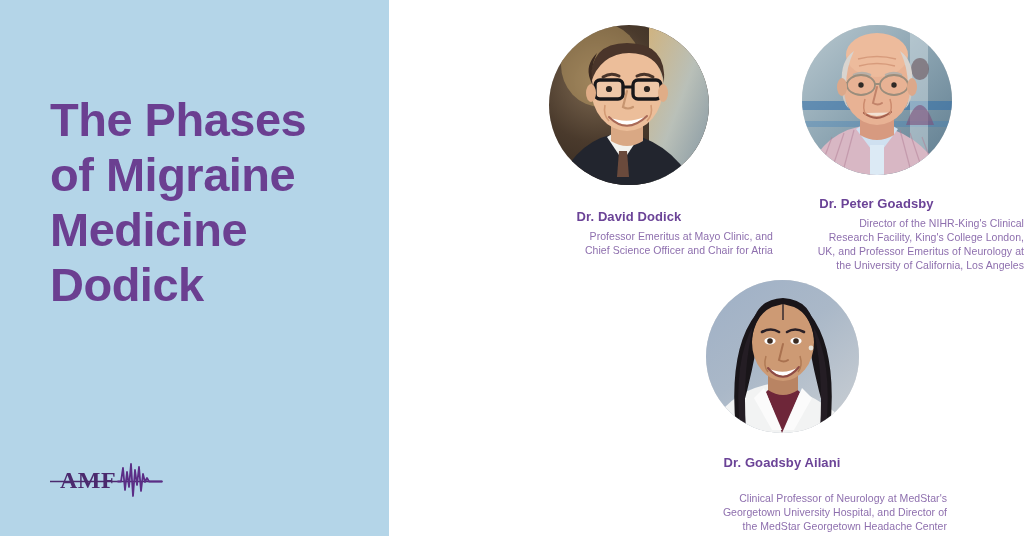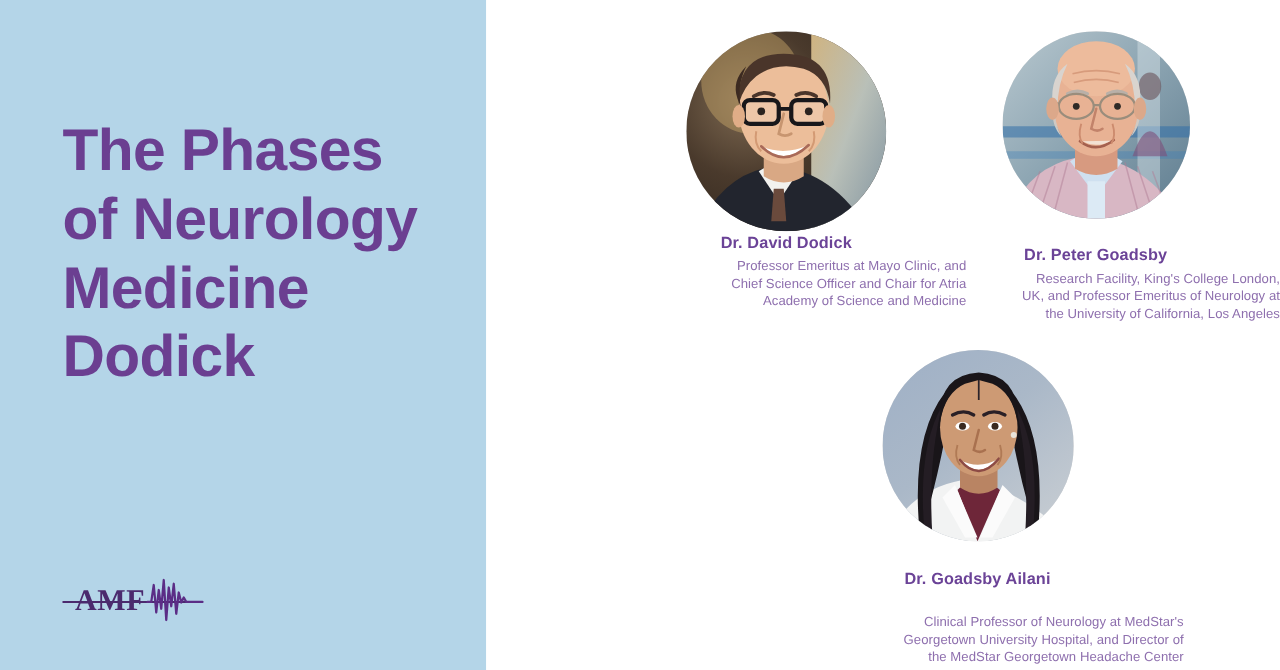--- a/index.html
+++ b/index.html
@@ -74,21 +74,21 @@
     color:#8e6fae;
     font-size:10.5px;
     line-height:14px;
     letter-spacing:0.05px;
   }
   .bio-line { display:block; white-space:pre; }
 
   
   #speaker-dodick   { left:96px;  top:25px;  width:288px; }
   #speaker-dodick .avatar   { width:160px; height:160px; margin:0 auto; }
-  #speaker-dodick .speaker-name { margin-top:1px; }
+  #speaker-dodick .speaker-name { margin-top:24px; }
   #speaker-dodick .speaker-bio  { margin-top:4px; }
 
   #speaker-goadsby  { left:340px; top:25px;  width:295px; }
   #speaker-goadsby .avatar  { width:150px; height:150px; margin:0 auto; }
   #speaker-goadsby .speaker-name { margin-top:21px; }
   #speaker-goadsby .speaker-bio  { margin-top:4px; }
 
   #speaker-ailani   { left:228px; top:280px; width:330px; }
   #speaker-ailani .avatar   { width:153px; height:153px; margin:0 auto; }
   #speaker-ailani .speaker-name { margin-top:22px; }
@@ -96,21 +96,21 @@
 </style>
 </head>
 <body>
 
 <div class="slide">
 
   <div class="left-panel">
 
     <div class="title">
       <span class="title-line">The Phases</span>
-      <span class="title-line">of Neurology</span>
+      <span class="title-line">of Migraine</span>
       <span class="title-line">Medicine</span>
       <span class="title-line">Dodick</span>
     </div>
 
     <div class="logo">
       <svg viewBox="0 0 125 44" width="125" height="44" aria-hidden="true">
 
         <line x1="2" y1="23.5" x2="114" y2="23.5" stroke="#4b2a6e" stroke-width="1.6"></line>
 
         <text x="12" y="30" font-family="'Liberation Serif', serif" font-size="24" font-weight="bold" fill="#4b2a6e" letter-spacing="0.5">AMF</text>
@@ -175,21 +175,20 @@
           <path d="M102 80 Q104 90 98 96" stroke="#d39a74" stroke-width="1.6" fill="none"></path>
 
           <ellipse cx="42" cy="68" rx="5" ry="9" fill="#e0ad87"></ellipse>
           <ellipse cx="114" cy="68" rx="5" ry="9" fill="#e0ad87"></ellipse>
         </svg>
       </div>
       <div class="speaker-name">Dr. David Dodick</div>
       <div class="speaker-bio">
         <span class="bio-line">Professor Emeritus at Mayo Clinic, and</span>
         <span class="bio-line">Chief Science Officer and Chair for Atria</span>
-        <span class="bio-line">Academy of Science and Medicine</span>
       </div>
     </div>
 
     <div class="speaker" id="speaker-goadsby">
       <div class="avatar">
         <svg viewBox="0 0 150 150" preserveAspectRatio="xMidYMid slice" aria-hidden="true">
           <defs>
             <linearGradient id="goadsby-bg" x1="0" y1="0" x2="1" y2="1">
               <stop offset="0%" stop-color="#b9c8cf"></stop>
               <stop offset="45%" stop-color="#8fa7b4"></stop>
@@ -251,20 +250,21 @@
 
           <path d="M63 74 Q60 84 64 90" stroke="#cc8b6e" stroke-width="1.5" fill="none"></path>
           <path d="M88 74 Q91 84 87 90" stroke="#cc8b6e" stroke-width="1.5" fill="none"></path>
 
           <ellipse cx="40" cy="62" rx="5" ry="9" fill="#dca88a"></ellipse>
           <ellipse cx="110" cy="62" rx="5" ry="9" fill="#dca88a"></ellipse>
         </svg>
       </div>
       <div class="speaker-name">Dr. Peter Goadsby</div>
       <div class="speaker-bio">
+        <span class="bio-line">Director of the NIHR-King's Clinical</span>
         <span class="bio-line">Research Facility, King's College London,</span>
         <span class="bio-line">UK, and Professor Emeritus of Neurology at</span>
         <span class="bio-line">the University of California, Los Angeles</span>
       </div>
     </div>
 
     <div class="speaker" id="speaker-ailani">
       <div class="avatar">
         <svg viewBox="0 0 153 153" preserveAspectRatio="xMidYMid slice" aria-hidden="true">
           <defs>

